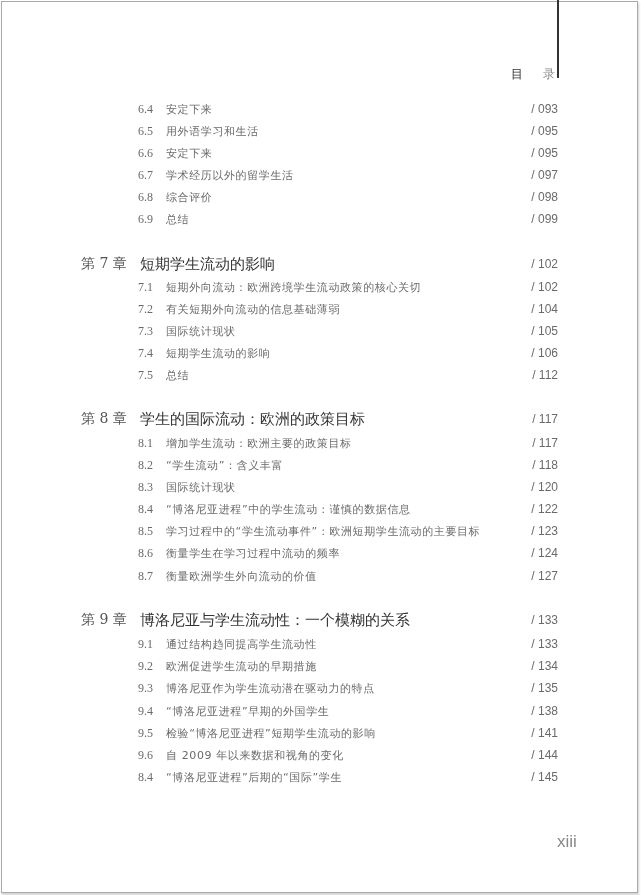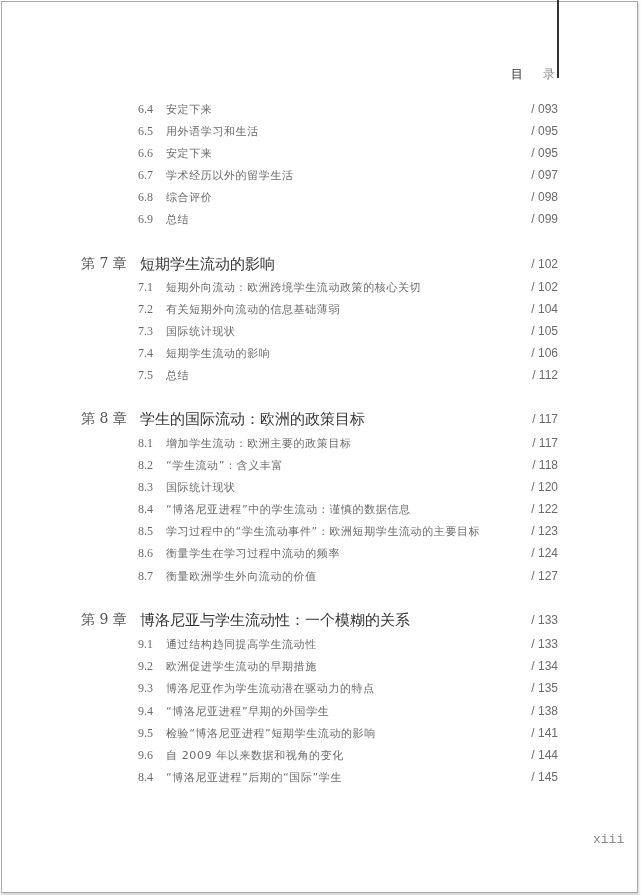--- a/index.html
+++ b/index.html
@@ -37,21 +37,21 @@
   }
   .chapter .ch-label {
     position: absolute; left: 81px; font-family: "DejaVu Serif", serif; font-size: 14px; color: #555;
   }
   .chapter .ch-title {
     position: absolute; left: 140px; font-family: "DejaVu Serif", serif; font-size: 15px; color: #333;
   }
   .chapter .page-no { font-size: 12px; }
   .folio {
     position: absolute; left: 557px; top: 832px;
-    font-family: Liberation Mono, monospace; font-size: 13px; color: #888; margin-left: 36px;
+    font-family: Liberation Sans, sans-serif; font-size: 17px; color: #888;
   }
 </style>
 </head>
 <body>
 
 <div class="page"></div>
 <div class="vline"></div>
 
 <div class="running-head">
   <span>目</span><span class="sp"></span><span class="c2">录</span>

